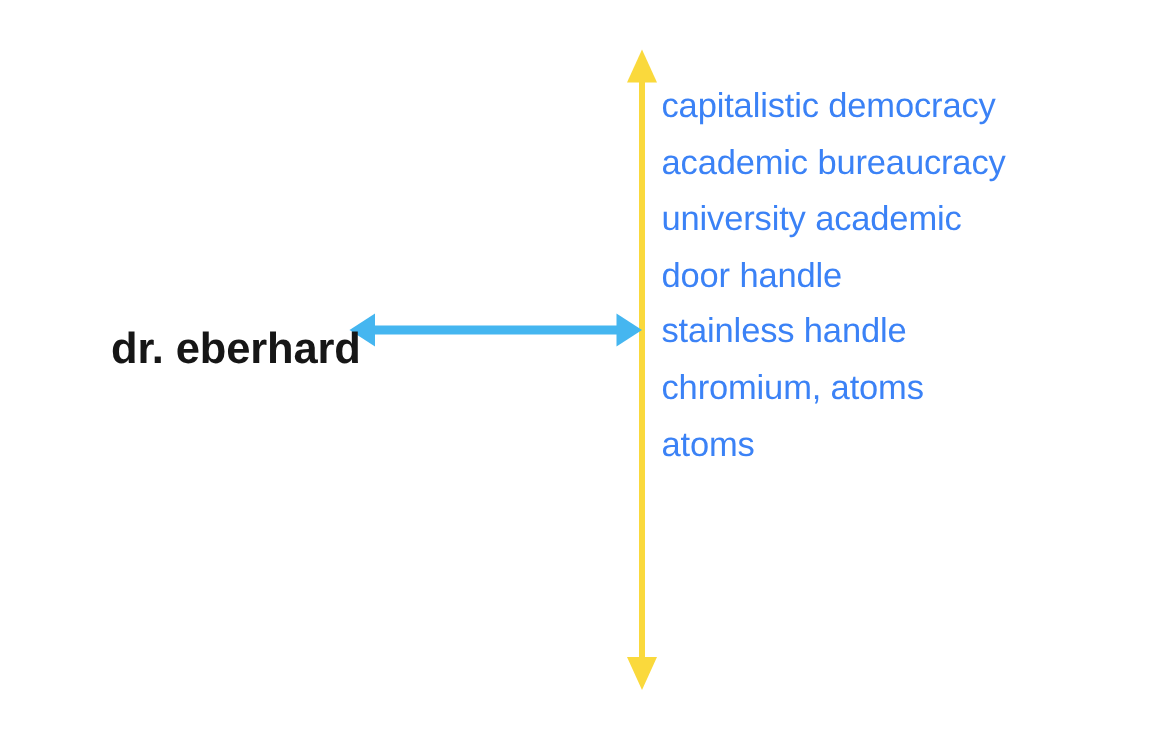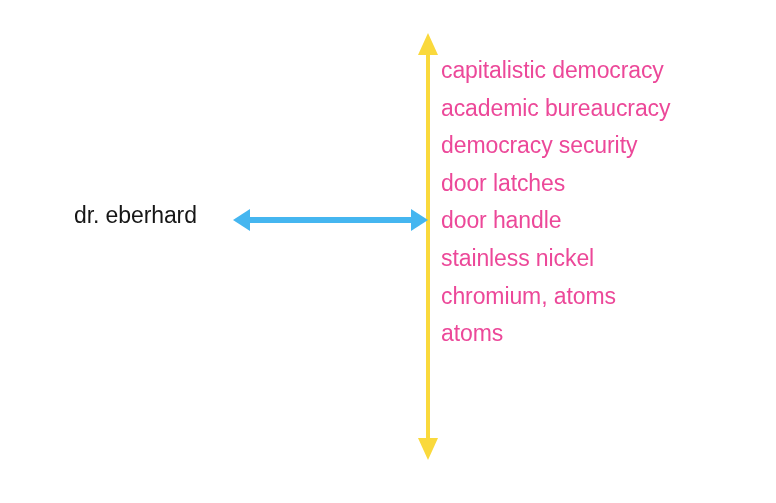--- a/index.html
+++ b/index.html
@@ -91,41 +91,41 @@
     height: 0;
     border-top: 11px solid transparent;
     border-bottom: 11px solid transparent;
     border-left: 17px solid #45B6F0;
   }
 
   
   .actor-label {
     position: absolute;
     left: 74px;
-    top: 202px;
-    font-size: 23px;
-    font-weight: normal;
+    top: 220px;
+    font-size: 29px;
+    font-weight: bold;
     color: #161616;
     letter-spacing: -0.1px;
     white-space: nowrap;
     line-height: 26px;
   }
 
   
   .levels {
     position: absolute;
     left: 441px;
     top: 52px;
     width: 320px;
   }
   .level-item {
     height: 37.6px;
     line-height: 37.6px;
     font-size: 23px;
-    color: #ec4899;
+    color: #3b82f6;
     white-space: nowrap;
     letter-spacing: -0.1px;
   }
   .level-item.is-focus {
     font-weight: normal;
   }
 </style>
 </head>
 <body>
 
@@ -141,21 +141,20 @@
     <div class="arrow-head-left"></div>
     <div class="arrow-shaft"></div>
     <div class="arrow-head-right"></div>
   </div>
 
   <div class="actor-label">dr. eberhard</div>
 
   <div class="levels">
     <div class="level-item">capitalistic democracy</div>
     <div class="level-item">academic bureaucracy</div>
-    <div class="level-item">democracy security</div>
-    <div class="level-item">door latches</div>
+    <div class="level-item">university academic</div>
     <div class="level-item is-focus">door handle</div>
-    <div class="level-item">stainless nickel</div>
+    <div class="level-item">stainless handle</div>
     <div class="level-item">chromium, atoms</div>
     <div class="level-item">atoms</div>
   </div>
 
 </div>
 
 </body></html>

